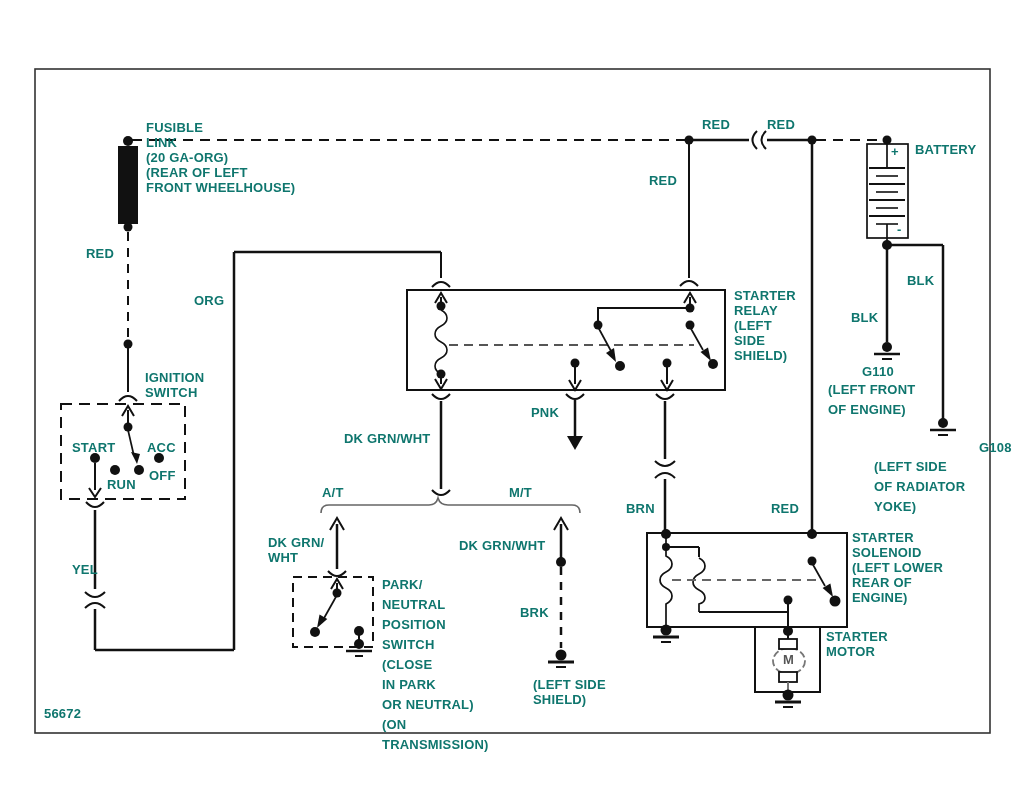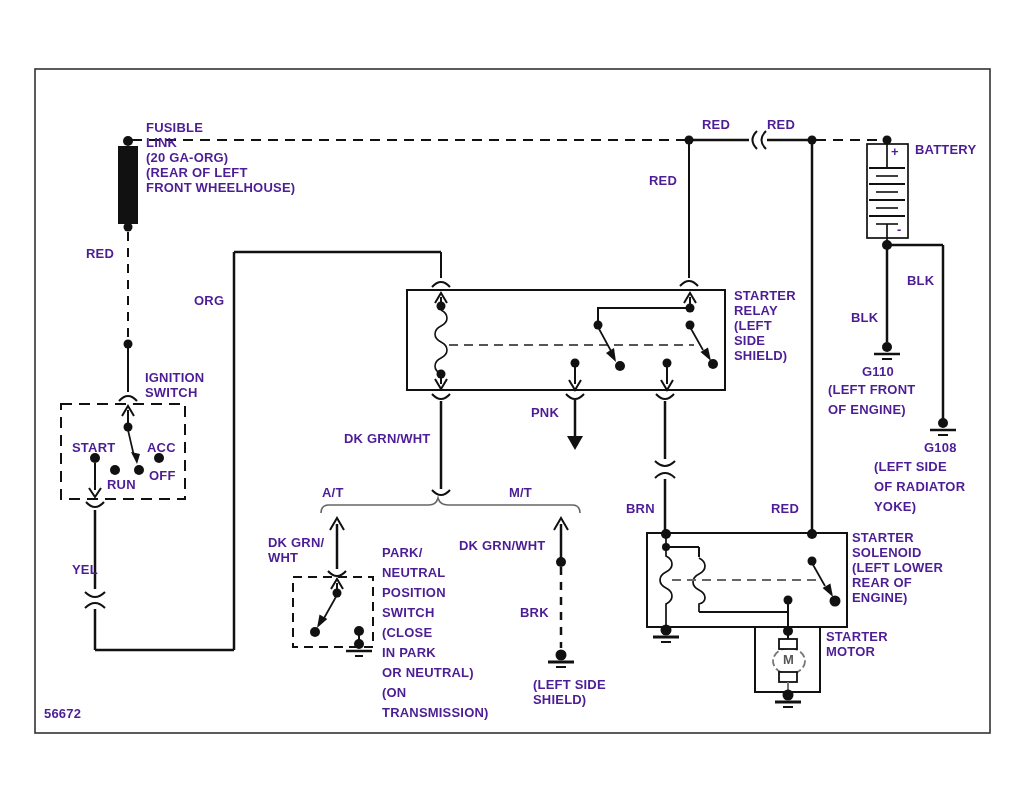--- a/index.html
+++ b/index.html
@@ -1,19 +1,19 @@
 <!DOCTYPE html>
 <html><head>
 <meta charset="utf-8">
 <style>
   html,body{margin:0;padding:0;background:#fff;}
   .stage{position:relative;width:1024px;height:803px;background:#fff;overflow:hidden;
          font-family:"Liberation Sans",sans-serif;}
   .stage svg{position:absolute;left:0;top:0;}
-  .lbl{position:absolute;font:bold 13px "Liberation Sans",sans-serif;color:#4c1d95;
+  .lbl{position:absolute;font:bold 13px "Liberation Sans",sans-serif;color:#0f766e;
        white-space:pre-line;line-height:15px;letter-spacing:.2px;}
   .lh16{line-height:20px;}
   .ctr{text-align:left;}
   .gray{color:#555;}
 </style>
 </head>
 <body>
 
 <div class="stage">
 
@@ -244,35 +244,35 @@
 <div class="lbl" style="left:734px;top:288px">STARTER
 RELAY
 (LEFT
 SIDE
 SHIELD)</div>
 <div class="lbl" style="left:907px;top:273px">BLK</div>
 <div class="lbl" style="left:851px;top:310px">BLK</div>
 <div class="lbl" style="left:862px;top:364px">G110</div>
 <div class="lbl lh16" style="left:828px;top:380px">(LEFT FRONT
 OF ENGINE)</div>
-<div class="lbl" style="left:924px;top:440px">G108</div>
+<div class="lbl" style="left:979px;top:440px">G108</div>
 <div class="lbl lh16" style="left:874px;top:457px">(LEFT SIDE
 OF RADIATOR
 YOKE)</div>
 <div class="lbl" style="left:344px;top:431px">DK GRN/WHT</div>
 <div class="lbl" style="left:531px;top:405px">PNK</div>
 <div class="lbl" style="left:322px;top:485px">A/T</div>
 <div class="lbl" style="left:509px;top:485px">M/T</div>
 <div class="lbl ctr" style="left:268px;top:535px;width:62px">DK GRN/
 WHT</div>
 <div class="lbl" style="left:459px;top:538px">DK GRN/WHT</div>
 <div class="lbl" style="left:520px;top:605px">BRK</div>
 <div class="lbl" style="left:533px;top:677px">(LEFT SIDE
 SHIELD)</div>
-<div class="lbl lh16" style="left:382px;top:543px">PARK/
+<div class="lbl lh16" style="left:382px;top:575px">PARK/
 NEUTRAL
 POSITION
 SWITCH
 (CLOSE
 IN PARK
 OR NEUTRAL)
 (ON
 TRANSMISSION)</div>
 <div class="lbl" style="left:626px;top:501px">BRN</div>
 <div class="lbl" style="left:771px;top:501px">RED</div>

